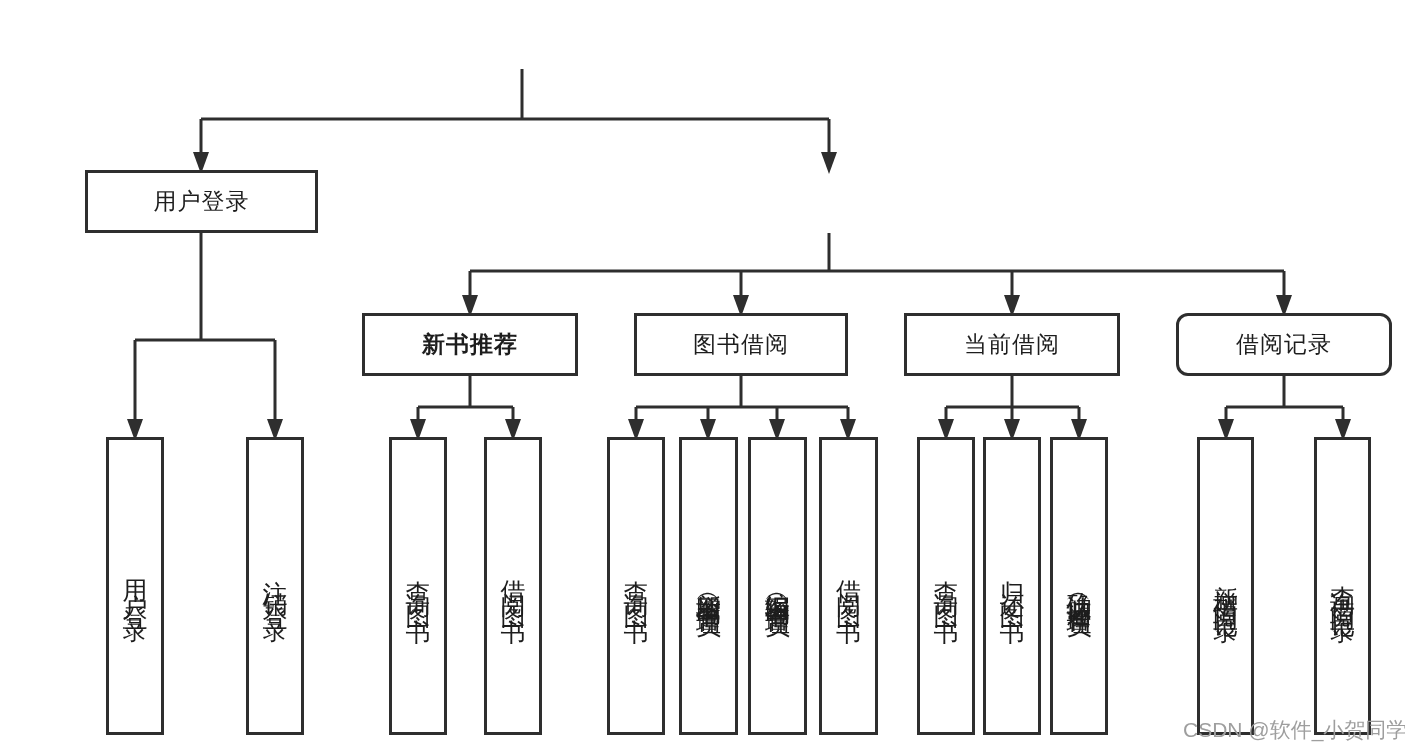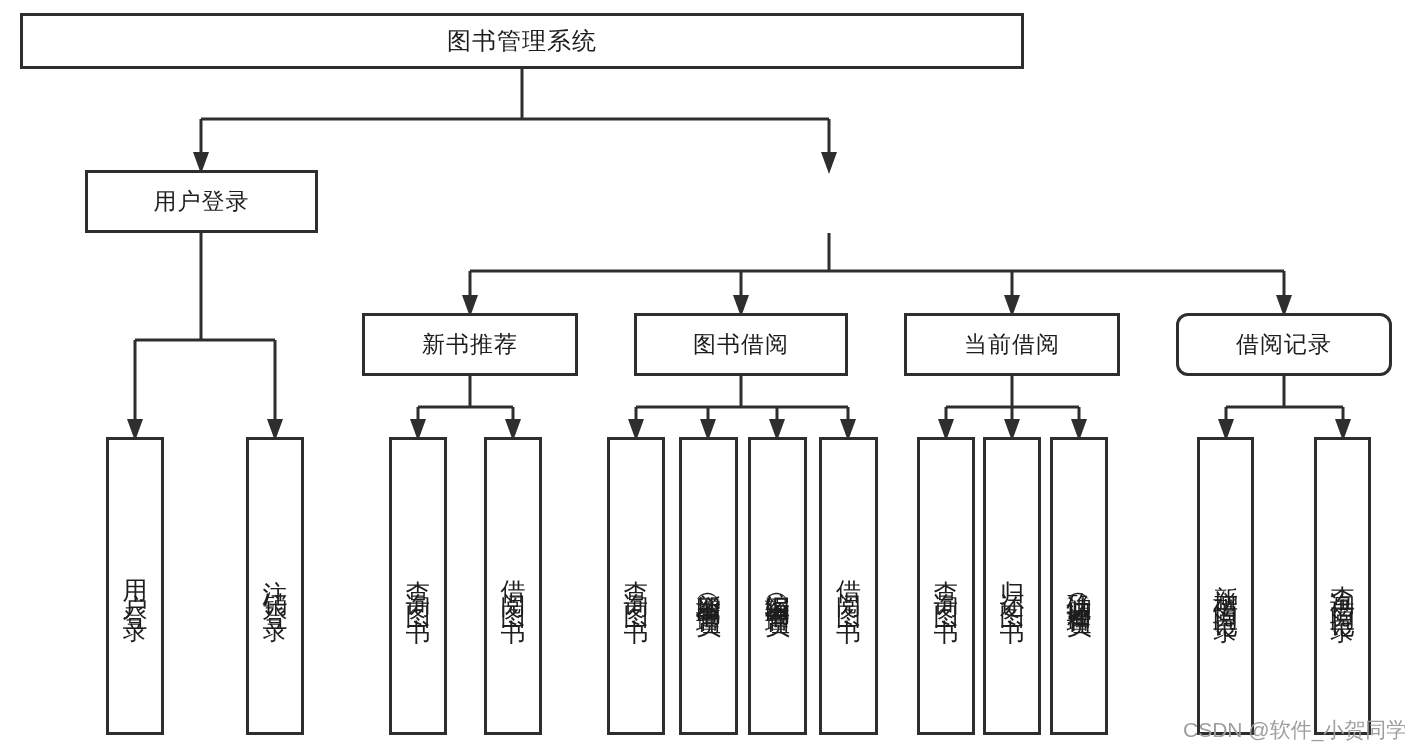--- a/index.html
+++ b/index.html
@@ -81,29 +81,26 @@
       <polygon points="769,419 785,419 777,441"></polygon>
       <polygon points="840,419 856,419 848,441"></polygon>
       <polygon points="938,419 954,419 946,441"></polygon>
       <polygon points="1004,419 1020,419 1012,441"></polygon>
       <polygon points="1071,419 1087,419 1079,441"></polygon>
       <polygon points="1218,419 1234,419 1226,441"></polygon>
       <polygon points="1335,419 1351,419 1343,441"></polygon>
     </g>
   </svg>
 
-  <div class="node h-node root-node" style="left:20px;top:13px;width:1004px;height:56px;">
-    <span>图书管理系统</span>
-  </div>
 
   <div class="node h-node" style="left:85px;top:170px;width:233px;height:63px;">
     <span>用户登录</span>
   </div>
 
-  <div class="node h-node" style="left:362px;top:313px;width:216px;height:63px;">
+  <div class="node h-node" style="left:362px;top:313px;width:216px;height:63px;font-weight:bold;">
     <span>新书推荐</span>
   </div>
   <div class="node h-node" style="left:634px;top:313px;width:214px;height:63px;">
     <span>图书借阅</span>
   </div>
   <div class="node h-node" style="left:904px;top:313px;width:216px;height:63px;">
     <span>当前借阅</span>
   </div>
   <div class="node h-node" style="left:1176px;top:313px;width:216px;height:63px;border-radius:12px;">
     <span>借阅记录</span>

